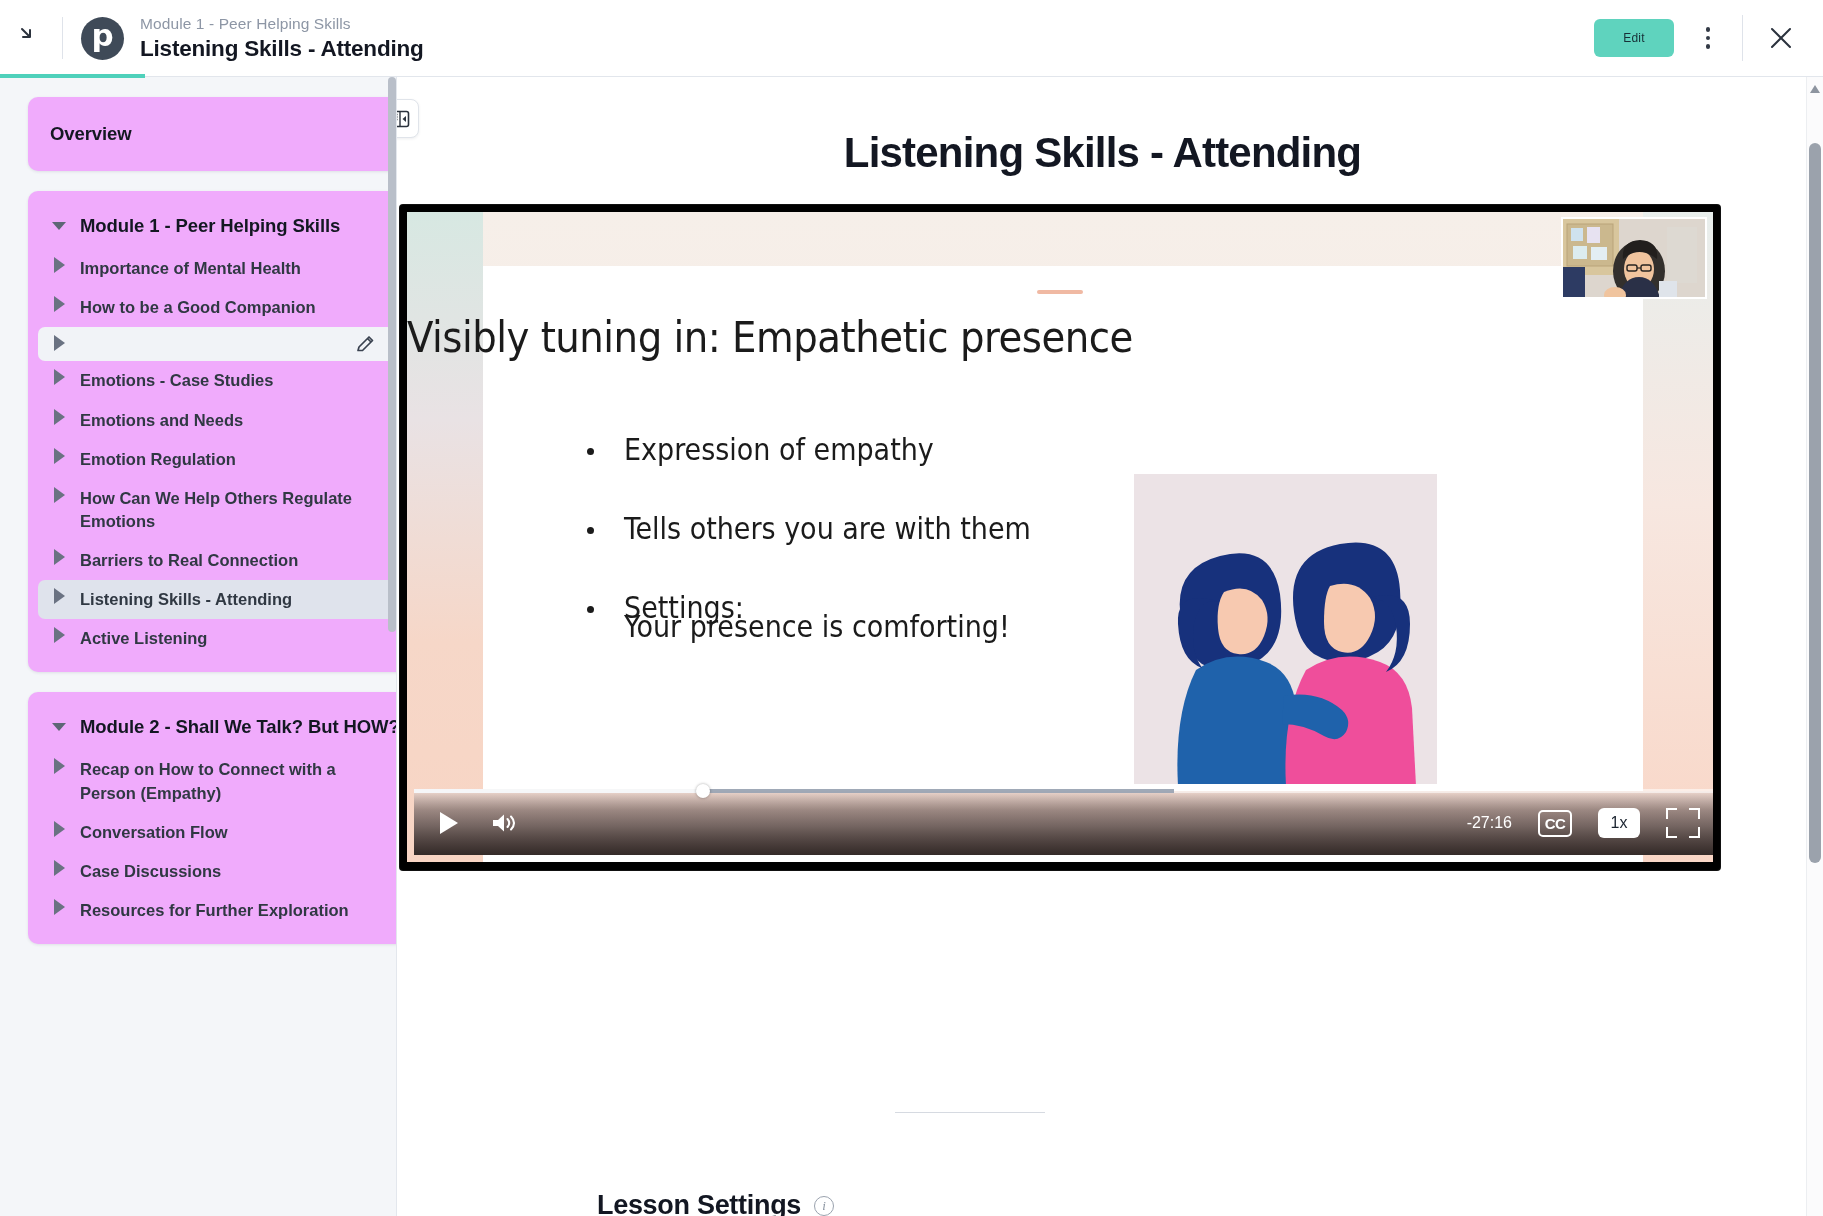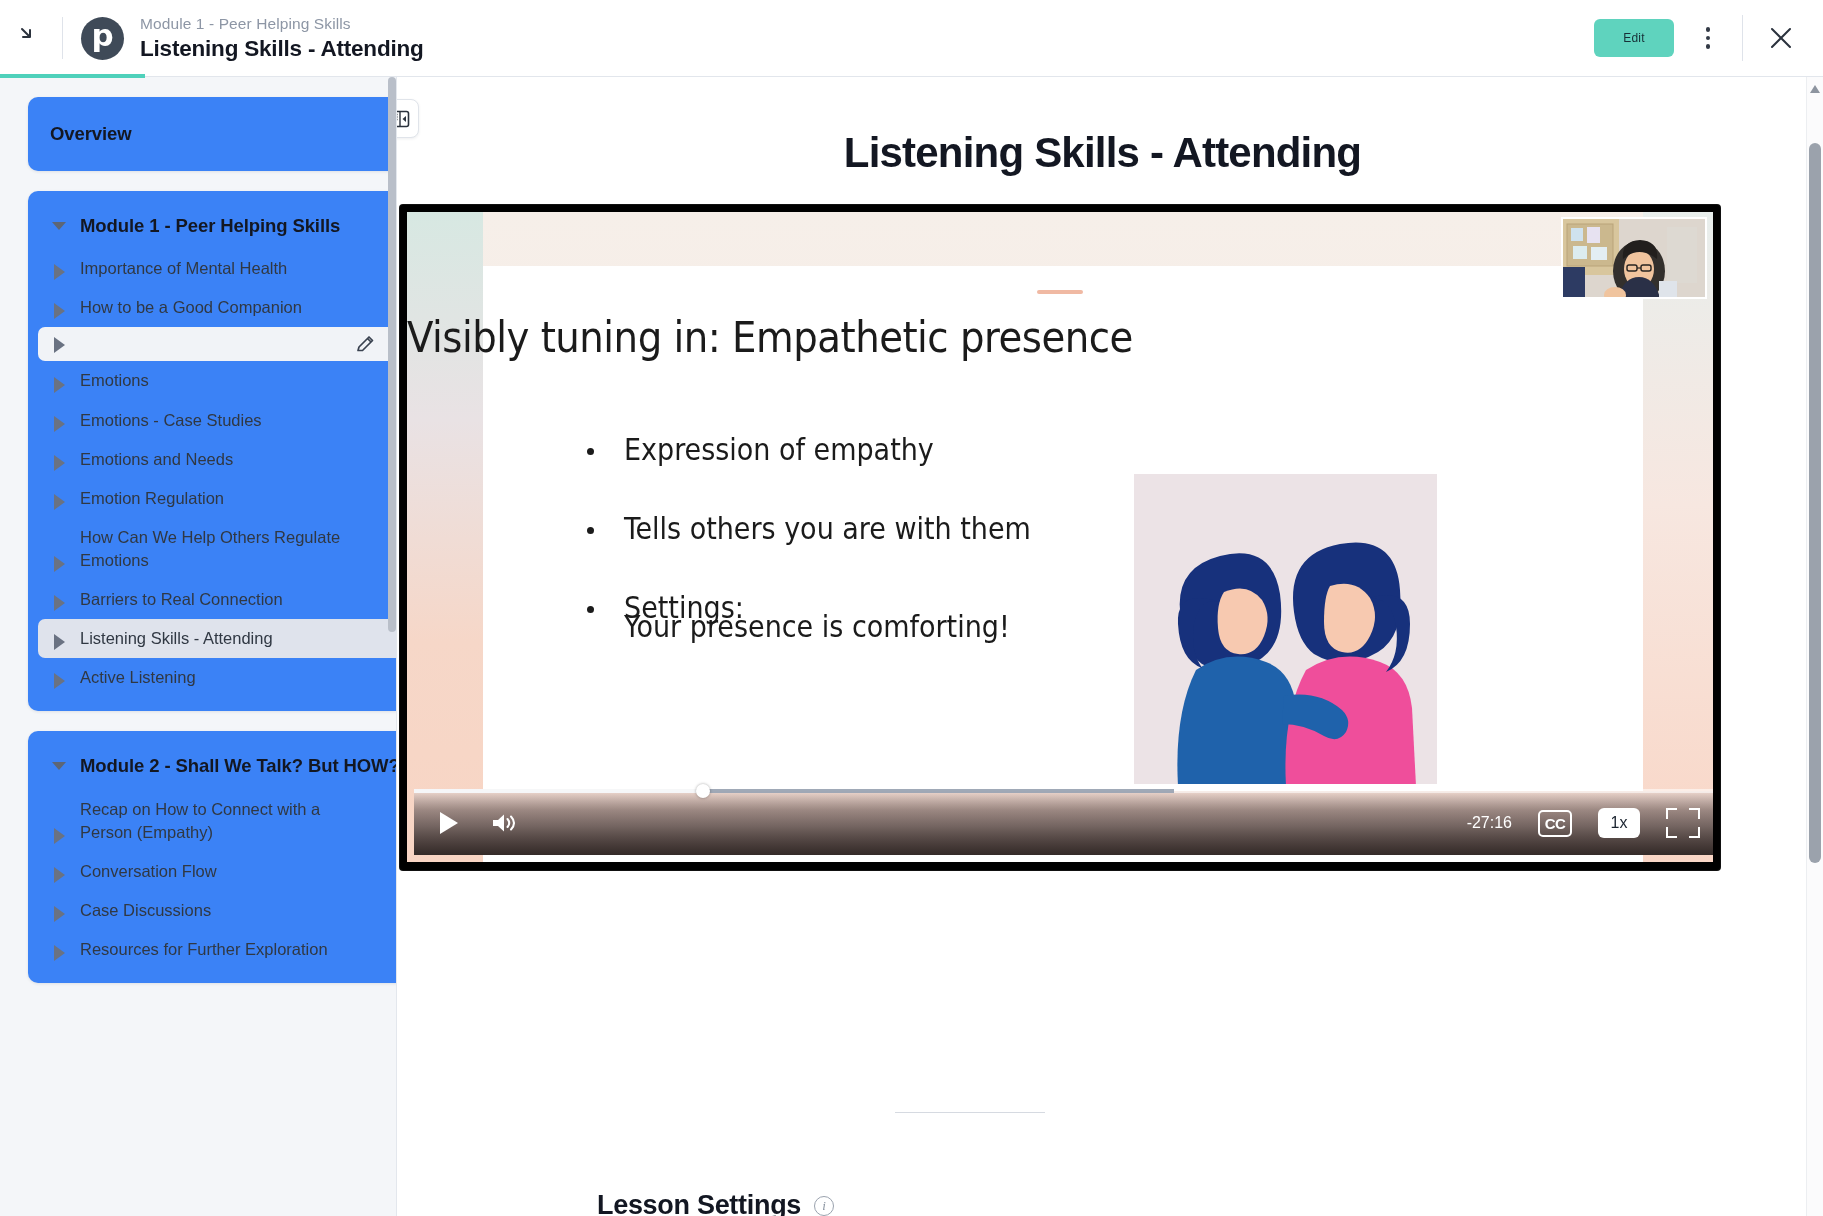--- a/index.html
+++ b/index.html
@@ -64,21 +64,21 @@
   }
 
   
   .sidebar {
     position:absolute; top:77px; left:0; width:452px; height:1139px;
     background:#f4f6f9;
     overflow:hidden;
   }
   .sb-inner { padding: 20px 28px 20px 28px; width: 452px; }
   .card {
-    background:#3b82f6; border-radius:10px;
+    background:#f0abfc; border-radius:10px;
     box-shadow: 0 1px 3px rgba(26,38,56,.10);
     margin-bottom: 20px;
   }
   .overview-card { padding: 26px 22px; }
   .overview-label { font-size: 18.5px; font-weight:700; color:#131722; letter-spacing:-.1px;}
 
   .module-card { padding: 16px 10px 14px 10px; }
   .module-head {
     display:flex; align-items:center; padding: 6px 8px 10px 8px;
   }
@@ -89,23 +89,24 @@
   .caret-down b {
     display:block; width:0;height:0;
     border-left:7px solid transparent; border-right:7px solid transparent;
     border-top: 8px solid #5d6675;
   }
   .module-title {
     font-size: 18.5px; font-weight:700; color:#131722; line-height:1.42;
     letter-spacing:-.1px; padding-left:8px;
   }
   .lesson {
-    display:flex; align-items:flex-end; position:relative;
+    display:flex; align-items:flex-start; position:relative;
     padding: 8px 10px 8px 8px; border-radius:7px; min-height:34px;
     cursor:pointer;
+    font-weight:bold;
   }
   .lesson.active { background:#dfe3ec; }
   .lesson.hover { background:#f1f3f7; }
   .caret-right { width:26px; flex:0 0 26px; display:flex; align-items:center; justify-content:center;}
   .caret-right b {
     display:block;width:0;height:0;
     border-top:8px solid transparent;border-bottom:8px solid transparent;
     border-left: 11px solid #6a7282;
   }
   .lesson-label {
@@ -357,26 +358,20 @@
               <path d="M12.5 5 L16 8.5" stroke="#3a4250" stroke-width="1.7"></path>
             </svg>
             <div class="icon-kebab">
               <i></i>
               <i></i>
               <i></i>
             </div>
           </div>
         </div>
 
-        <div class="lesson">
-          <div class="caret-right">
-              <b></b>
-            </div>
-          <div class="lesson-label">Emotions</div>
-        </div>
         <div class="lesson">
           <div class="caret-right">
               <b></b>
             </div>
           <div class="lesson-label">Emotions - Case Studies</div>
         </div>
         <div class="lesson">
           <div class="caret-right">
               <b></b>
             </div>

